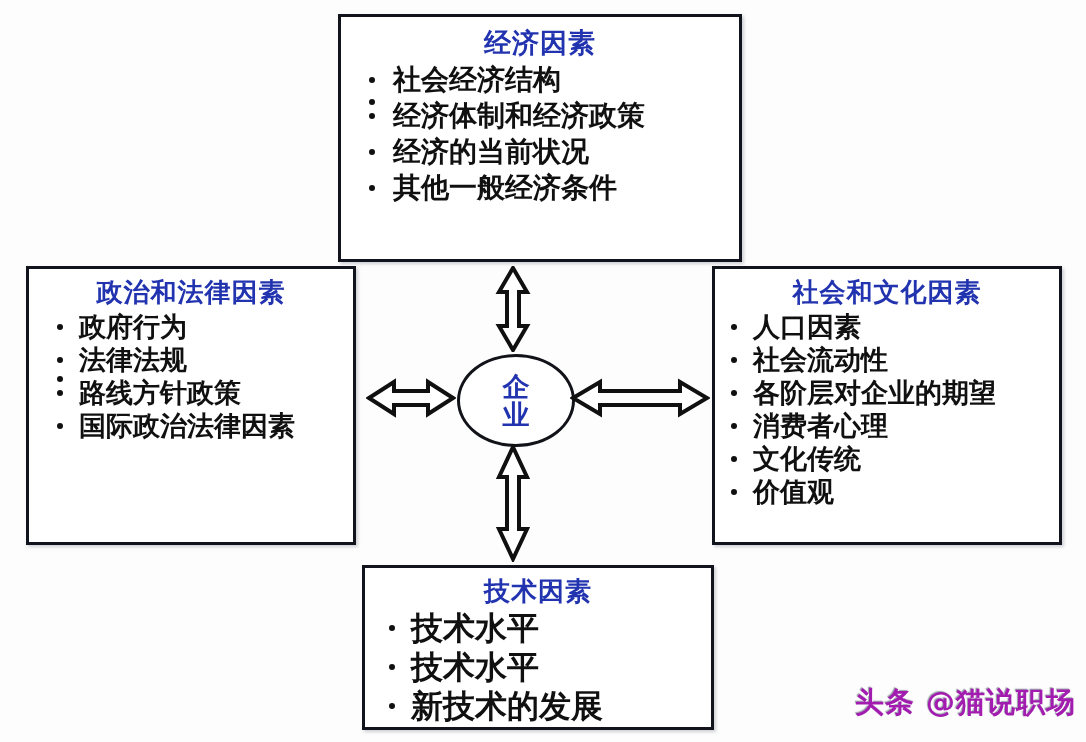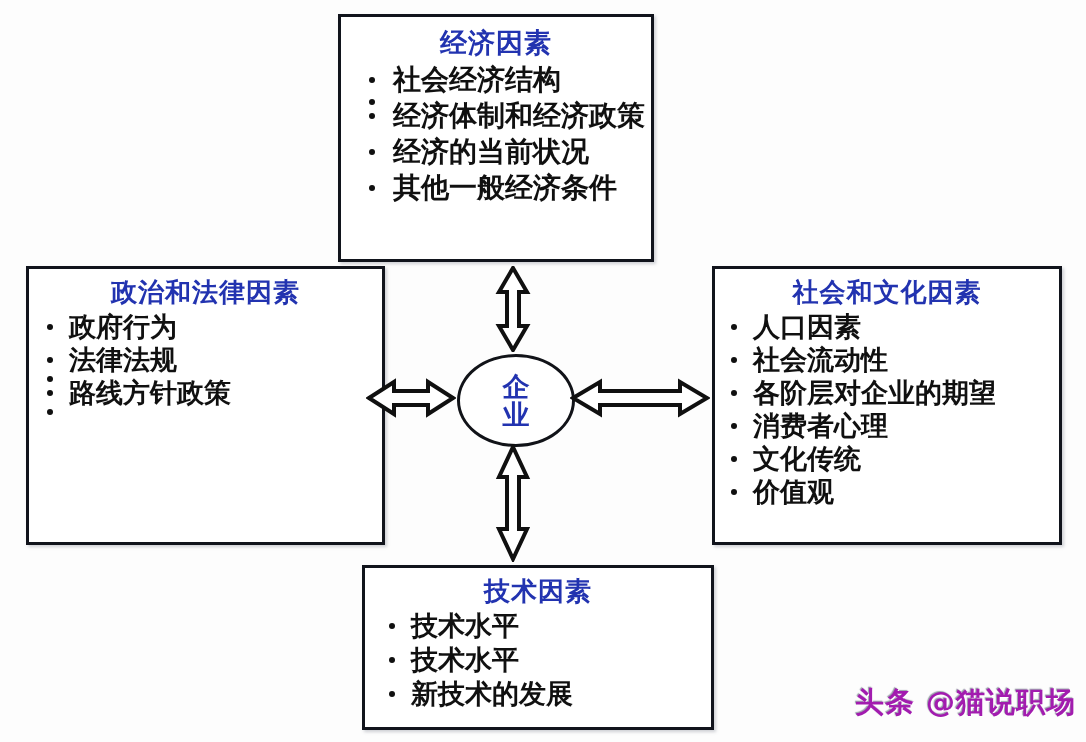--- a/index.html
+++ b/index.html
@@ -58,51 +58,51 @@
     background: #101010;
   }
   .bullet-list li .bullet-text {
     display: inline-block;
   }
 
   
   #box-top {
     left: 338px;
     top: 14px;
-    width: 316px;
+    width: 404px;
     height: 248px;
   }
   #box-top .box-title {
     font-size: 27px;
     margin-top: 12px;
   }
   #box-top .bullet-list {
     margin-top: 9px;
     padding-left: 28px;
   }
   #box-top .bullet-list li {
     font-size: 28px;
     padding-left: 24px;
     margin-bottom: 8px;
   }
 
   
   #box-left {
     left: 26px;
     top: 266px;
-    width: 359px;
+    width: 330px;
     height: 279px;
   }
   #box-left .box-title {
     font-size: 26px;
     margin-top: 10px;
   }
   #box-left .bullet-list {
     margin-top: 7px;
-    padding-left: 18px;
+    padding-left: 28px;
   }
   #box-left .bullet-list li {
     font-size: 27px;
     padding-left: 22px;
     margin-bottom: 6px;
   }
 
   
   #box-right {
     left: 712px;
@@ -133,21 +133,21 @@
   }
   #box-bottom .box-title {
     font-size: 26px;
     margin-top: 10px;
   }
   #box-bottom .bullet-list {
     margin-top: 7px;
     padding-left: 24px;
   }
   #box-bottom .bullet-list li {
-    font-size: 27px;
+    font-size: 32px;
     padding-left: 22px;
     margin-bottom: 7px;
   }
 
   
   #center-node {
     position: absolute;
     left: 457px;
     top: 354px;
     width: 112px;
@@ -236,20 +236,21 @@
       </li>
       <li>
         <span class="bullet-dot"></span>
       </li>
       <li>
         <span class="bullet-dot"></span>
         <span class="bullet-text">路线方针政策</span>
       </li>
       <li>
         <span class="bullet-dot"></span>
+        <span class="bullet-text">国际政治法律因素</span>
       </li>
     </ul>
   </div>
 
   <div class="factor-box" id="box-right">
     <div class="box-title">社会和文化因素</div>
     <ul class="bullet-list">
       <li>
         <span class="bullet-dot"></span>
         <span class="bullet-text">人口因素</span>

